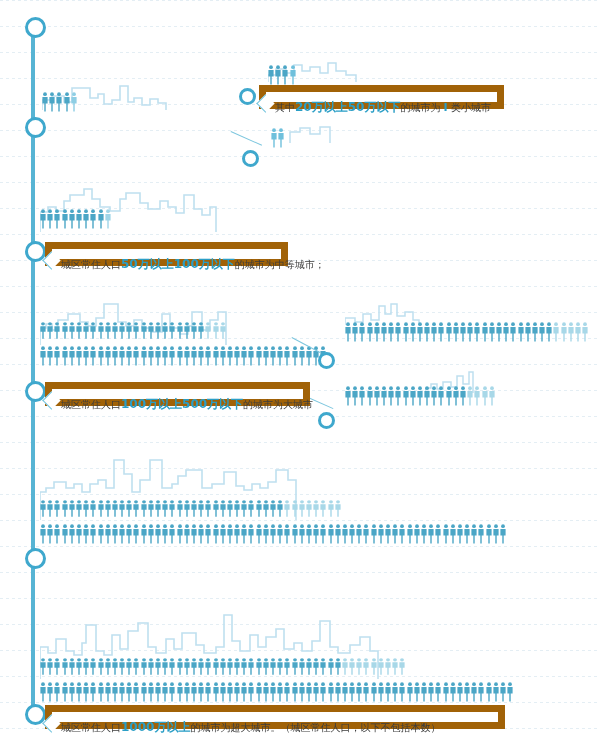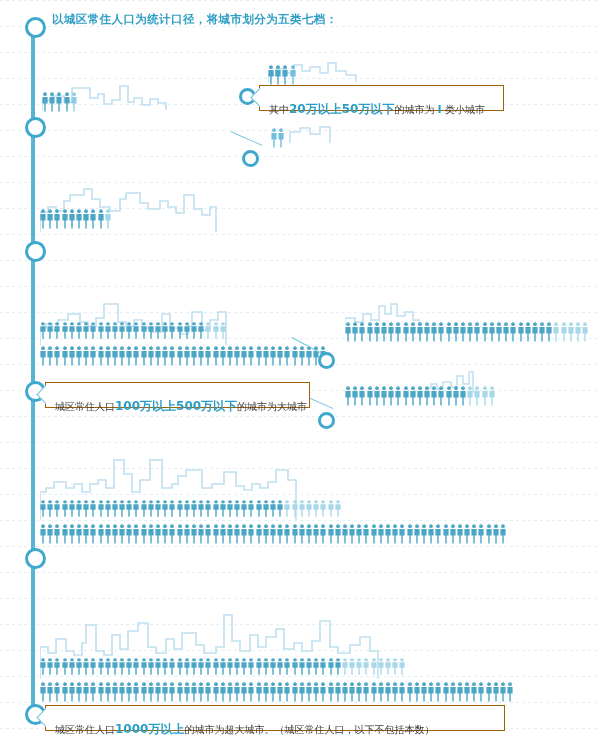--- a/index.html
+++ b/index.html
@@ -31,27 +31,27 @@
   .node{
     position:absolute;width:15px;height:15px;border-radius:50%;
     border:3px solid #3fa8cd;background:#ffffff;z-index:4;
   }
   .node.small{width:11px;height:11px;border-width:3px;}
 
   
   .callout{
     position:absolute;
     box-sizing:border-box;
-    border:1px solid #a16207;
+    border:7px solid #a16207;
     background:#ffffff;
     color:#3c3c3c;
     font-size:10px;
     line-height:22px;
     height:24px;
-    padding:12px 9px;
+    padding:4px 9px;
     white-space:nowrap;
     z-index:5;
   }
   .callout .hl{color:#2a9ec6;font-weight:bold;font-size:12px;}
   .callout .rom{color:#2a9ec6;font-weight:bold;font-size:11px;}
   
   .callout:before{
     content:"";position:absolute;left:-7px;top:5px;
     width:12px;height:12px;background:#ffffff;
     border-left:1px solid #6ec2dd;border-bottom:1px solid #6ec2dd;
@@ -82,21 +82,20 @@
 </head>
 <body>
 
 <div id="bg-guides"></div>
 
 <div id="stage">
 
   <div class="spine"></div>
 
   <div class="node" style="left:25px;top:17px;"></div>
-  <div class="title">以城区常住人口为统计口径，将城市划分为五类七档：</div>
 
   <div class="group" style="left:42px;top:78px;">
     <svg class="skyline" width="140" height="33" viewBox="0 0 140 33">
       <polyline points="0,32 0,22 10,22 10,18 22,18 22,24 30,24 30,10 48,10 48,20 56,20 56,16 62,16 62,26 70,26 70,22 78,22 78,8 86,8 86,24 92,24 92,20 100,20 100,27 108,27 108,21 116,21 116,25 124,25 124,32" fill="none" stroke="#bfe0ef" stroke-width="1.6"></polyline>
     </svg>
     <div class="people-row" style="position:absolute;left:0;top:12px;">
       <span class="person" style="background: transparent;"><svg width="6" height="20" viewBox="0 0 6 20" preserveAspectRatio="none">
             <circle cx="3" cy="2.2" r="1.9" fill="rgb(75, 166, 198)"></circle>
             <path d="M0.4 5 H5.6 V11.5 H3.7 V19.6 H2.3 V11.5 H0.4 Z" fill="rgb(75, 166, 198)"></path>
           </svg></span>
@@ -208,20 +207,23 @@
             <circle cx="3" cy="2.2" r="1.9" fill="rgb(75, 166, 198)"></circle>
             <path d="M0.4 5 H5.6 V11.5 H3.7 V19.6 H2.3 V11.5 H0.4 Z" fill="rgb(75, 166, 198)"></path>
           </svg></span>
       <span class="person" style="background: transparent;"><svg width="6" height="20" viewBox="0 0 6 20" preserveAspectRatio="none">
             <circle cx="3" cy="2.2" r="1.9" fill="rgb(159, 213, 232)"></circle>
             <path d="M0.4 5 H5.6 V11.5 H3.7 V19.6 H2.3 V11.5 H0.4 Z" fill="rgb(159, 213, 232)"></path>
           </svg></span>
     </div>
   </div>
   <div class="node" style="left:25px;top:241px;"></div>
+  <div class="callout" style="left:45px;top:242px;width:243px;">
+    <span>城区常住人口</span><span class="hl">50万以上100万以下</span><span>的城市为中等城市；</span>
+  </div>
 
   <div class="group" style="left:40px;top:300px;">
     <svg class="skyline" width="250" height="58" viewBox="0 0 250 58">
       <polyline points="0,45 0,28 6,28 6,24 12,24 12,30 18,30 18,20 28,20 28,14 40,14 40,22 48,22 48,26 56,26 56,18 64,18 64,4 78,4 78,22 86,22 86,26 94,26 94,20 102,20 102,28 112,28 112,32 122,32 122,14 130,14 130,28 140,28 140,34 148,34 148,26 152,26 152,12 162,12 162,30 170,30 170,20 178,20 178,12 186,12 186,34 186,45" fill="none" stroke="#bfe0ef" stroke-width="1.6"></polyline>
     </svg>
     <div class="people-row small" style="position:absolute;left:0;top:22px;">
       <span class="person" style="background: transparent; height: 17px;"><svg width="6" height="17" viewBox="0 0 6 20" preserveAspectRatio="none">
             <circle cx="3" cy="2.2" r="1.9" fill="rgb(75, 166, 198)"></circle>
             <path d="M0.4 5 H5.6 V11.5 H3.7 V19.6 H2.3 V11.5 H0.4 Z" fill="rgb(75, 166, 198)"></path>
           </svg></span>

